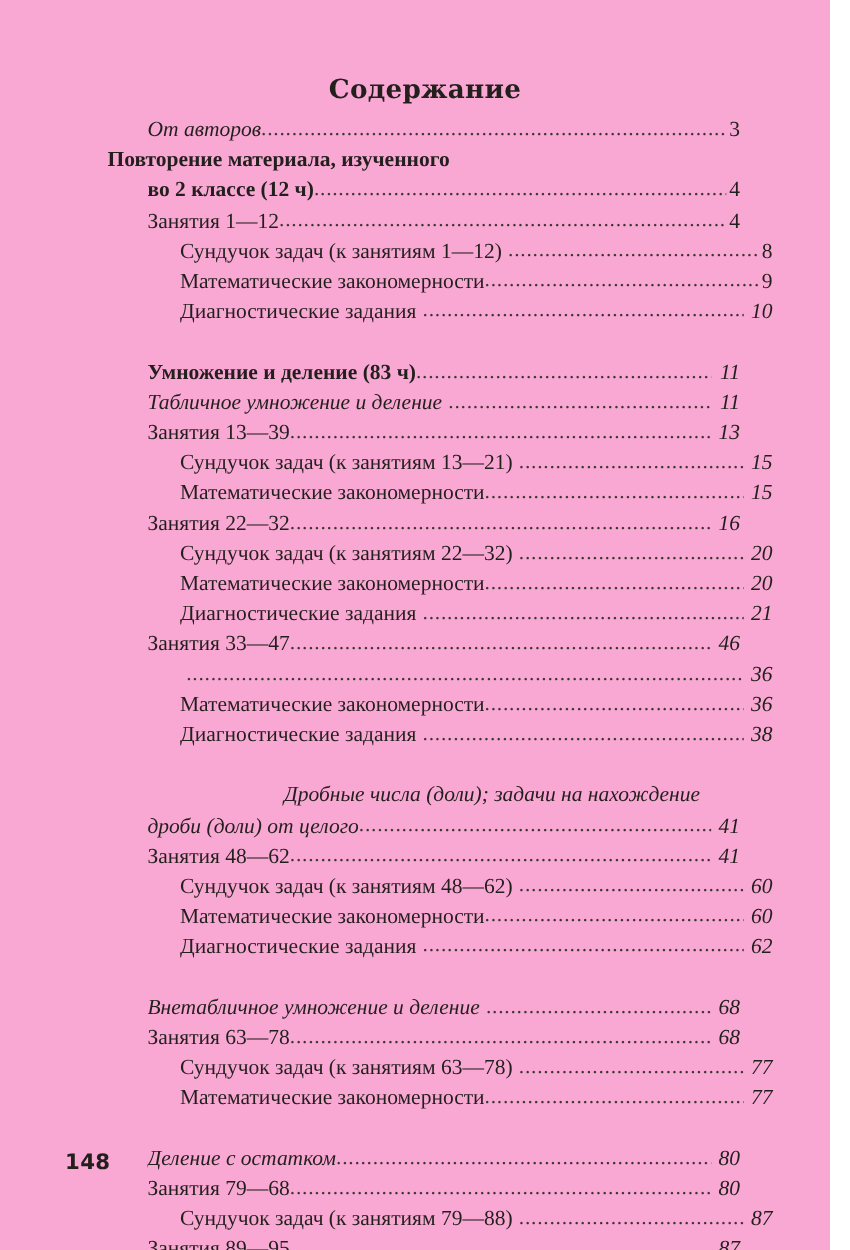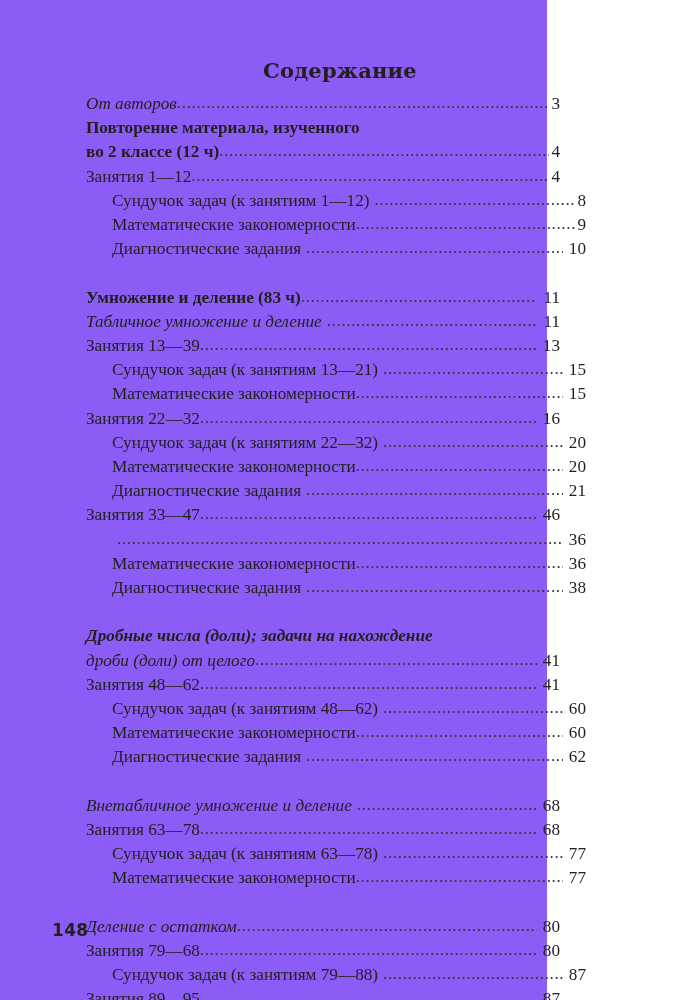--- a/index.html
+++ b/index.html
@@ -13,23 +13,23 @@
     position: relative;
     font-family: "Liberation Serif", "DejaVu Serif", serif;
     color: #231f1c;
     overflow: hidden;
   }
 
   .page {
     position: absolute;
     left: 0;
     top: 0;
-    width: 547px;
+    width: 664px;
     height: 1000px;
-    background: #8b5cf6;
+    background: #f9a8d4;
   }
 
   .toc-title {
     position: absolute;
     left: 0;
     top: 58px;
     width: 680px;
     text-align: center;
     font-family: "DejaVu Serif", "Liberation Serif", serif;
     font-weight: bold;
@@ -47,20 +47,21 @@
 
   
   .entry {
     display: flex;
     align-items: flex-end;
     width: 100%;
     font-size: 17.2px;
     line-height: 24.2px;
     color: #231f1c;
     white-space: nowrap;
+    margin-left: 32px;
   }
   .entry .lbl {
     flex: 0 1 auto;
     overflow: hidden;
   }
   .entry .leader {
     flex: 1 1 auto;
     overflow: hidden;
     position: relative;
     height: 1em;
@@ -82,21 +83,21 @@
     min-width: 22px;
     padding-left: 1px;
   }
 
   
   .entry.gapdots .leader::before { left: 5px; }
   .entry.gapdots .leader { margin-left: 0; }
 
   
   .entry .pg.w1 { min-width: 10px; }
-  .entry .pg.w2 { min-width: 22px; }
+  .entry .pg.w2 { min-width: 22px; font-style: italic; }
 
   
   .lvl-italic .lbl {
     font-style: italic;
   }
   .lvl-bold .lbl {
     font-weight: bold;
   }
   .lvl-sub {
     padding-left: 26px;
@@ -105,22 +106,23 @@
 
   
   .headline {
     font-size: 17.2px;
     line-height: 24.2px;
     font-weight: bold;
     white-space: nowrap;
     color: #231f1c;
   }
   .headline.italic {
-    font-weight: bold;
+    font-weight: normal;
     font-style: italic;
+    text-align: right;
   }
 
   .spacer { height: 24.2px; }
 
   .page-number {
     position: absolute;
     left: 52px;
     top: 920px;
     font-family: "DejaVu Sans", "Liberation Sans", sans-serif;
     font-weight: bold;

